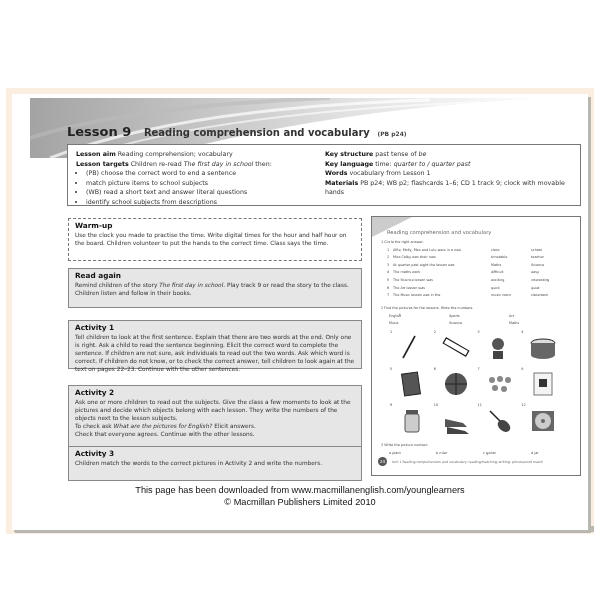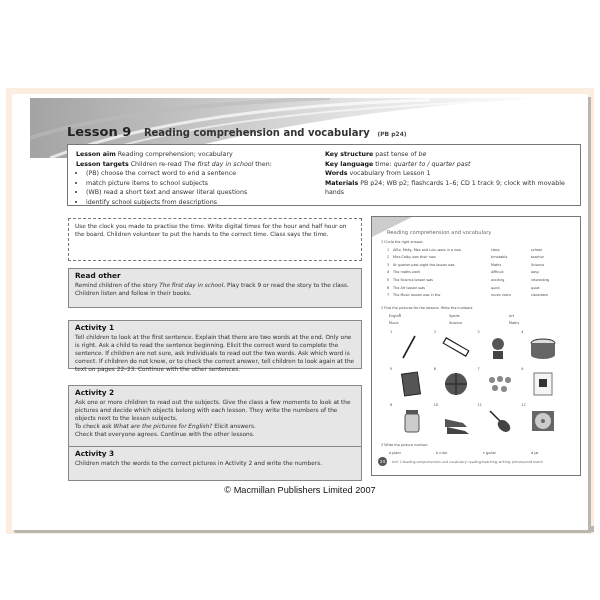--- a/index.html
+++ b/index.html
@@ -84,25 +84,26 @@
   </div>
   <div class="col c2">
     <div><b>Key structure</b> <span>past tense of</span> <i>be</i></div>
     <div><b>Key language</b> <span>time:</span> <i>quarter to / quarter past</i></div>
     <div><b>Words</b> <span>vocabulary from Lesson 1</span></div>
     <div><b>Materials</b> <span>PB p24; WB p2; flashcards 1–6; CD 1 track 9; clock with movable hands</span></div>
   </div>
 </div>
 
 <div class="box warm">
+  <h3>Warm-up</h3>
   <div>Use the clock you made to practise the time. Write digital times for the hour and half hour on the board. Children volunteer to put the hands to the correct time. Class says the time.</div>
 </div>
 
 <div class="box grey read">
-  <h3>Read other</h3>
+  <h3>Read again</h3>
   <div><span>Remind children of the story</span> <i>The first day in school</i><span>. Play track 9 or read the story to the class. Children listen and follow in their books.</span></div>
 </div>
 
 <div class="box grey act1">
   <h3>Activity 1</h3>
   <div>Tell children to look at the first sentence. Explain that there are two words at the end. Only one is right. Ask a child to read the sentence beginning. Elicit the correct word to complete the sentence. If children are not sure, ask individuals to read out the two words. Ask which word is correct. If children do not know, or to check the correct answer, tell children to look again at the text on pages 22–23. Continue with the other sentences.</div>
 </div>
 
 <div class="box grey act2">
   <h3>Activity 2</h3>
@@ -283,14 +284,15 @@
       <span style="left:55px">b  ruler</span>
       <span style="left:102px">c  guitar</span>
       <span style="left:150px">d  jar</span>
     </div>
   </div>
   <div class="pagenum">24</div>
   <div class="foot" style="left:20px">Unit 1   Reading comprehension and vocabulary: reading/matching; writing: picture/word match</div>
 </div>
 
 <div class="footer">
-  <div>© Macmillan Publishers Limited 2007</div>
+  <div>This page has been downloaded from www.macmillanenglish.com/younglearners</div>
+  <div>© Macmillan Publishers Limited 2010</div>
 </div>
 
 </body></html>

